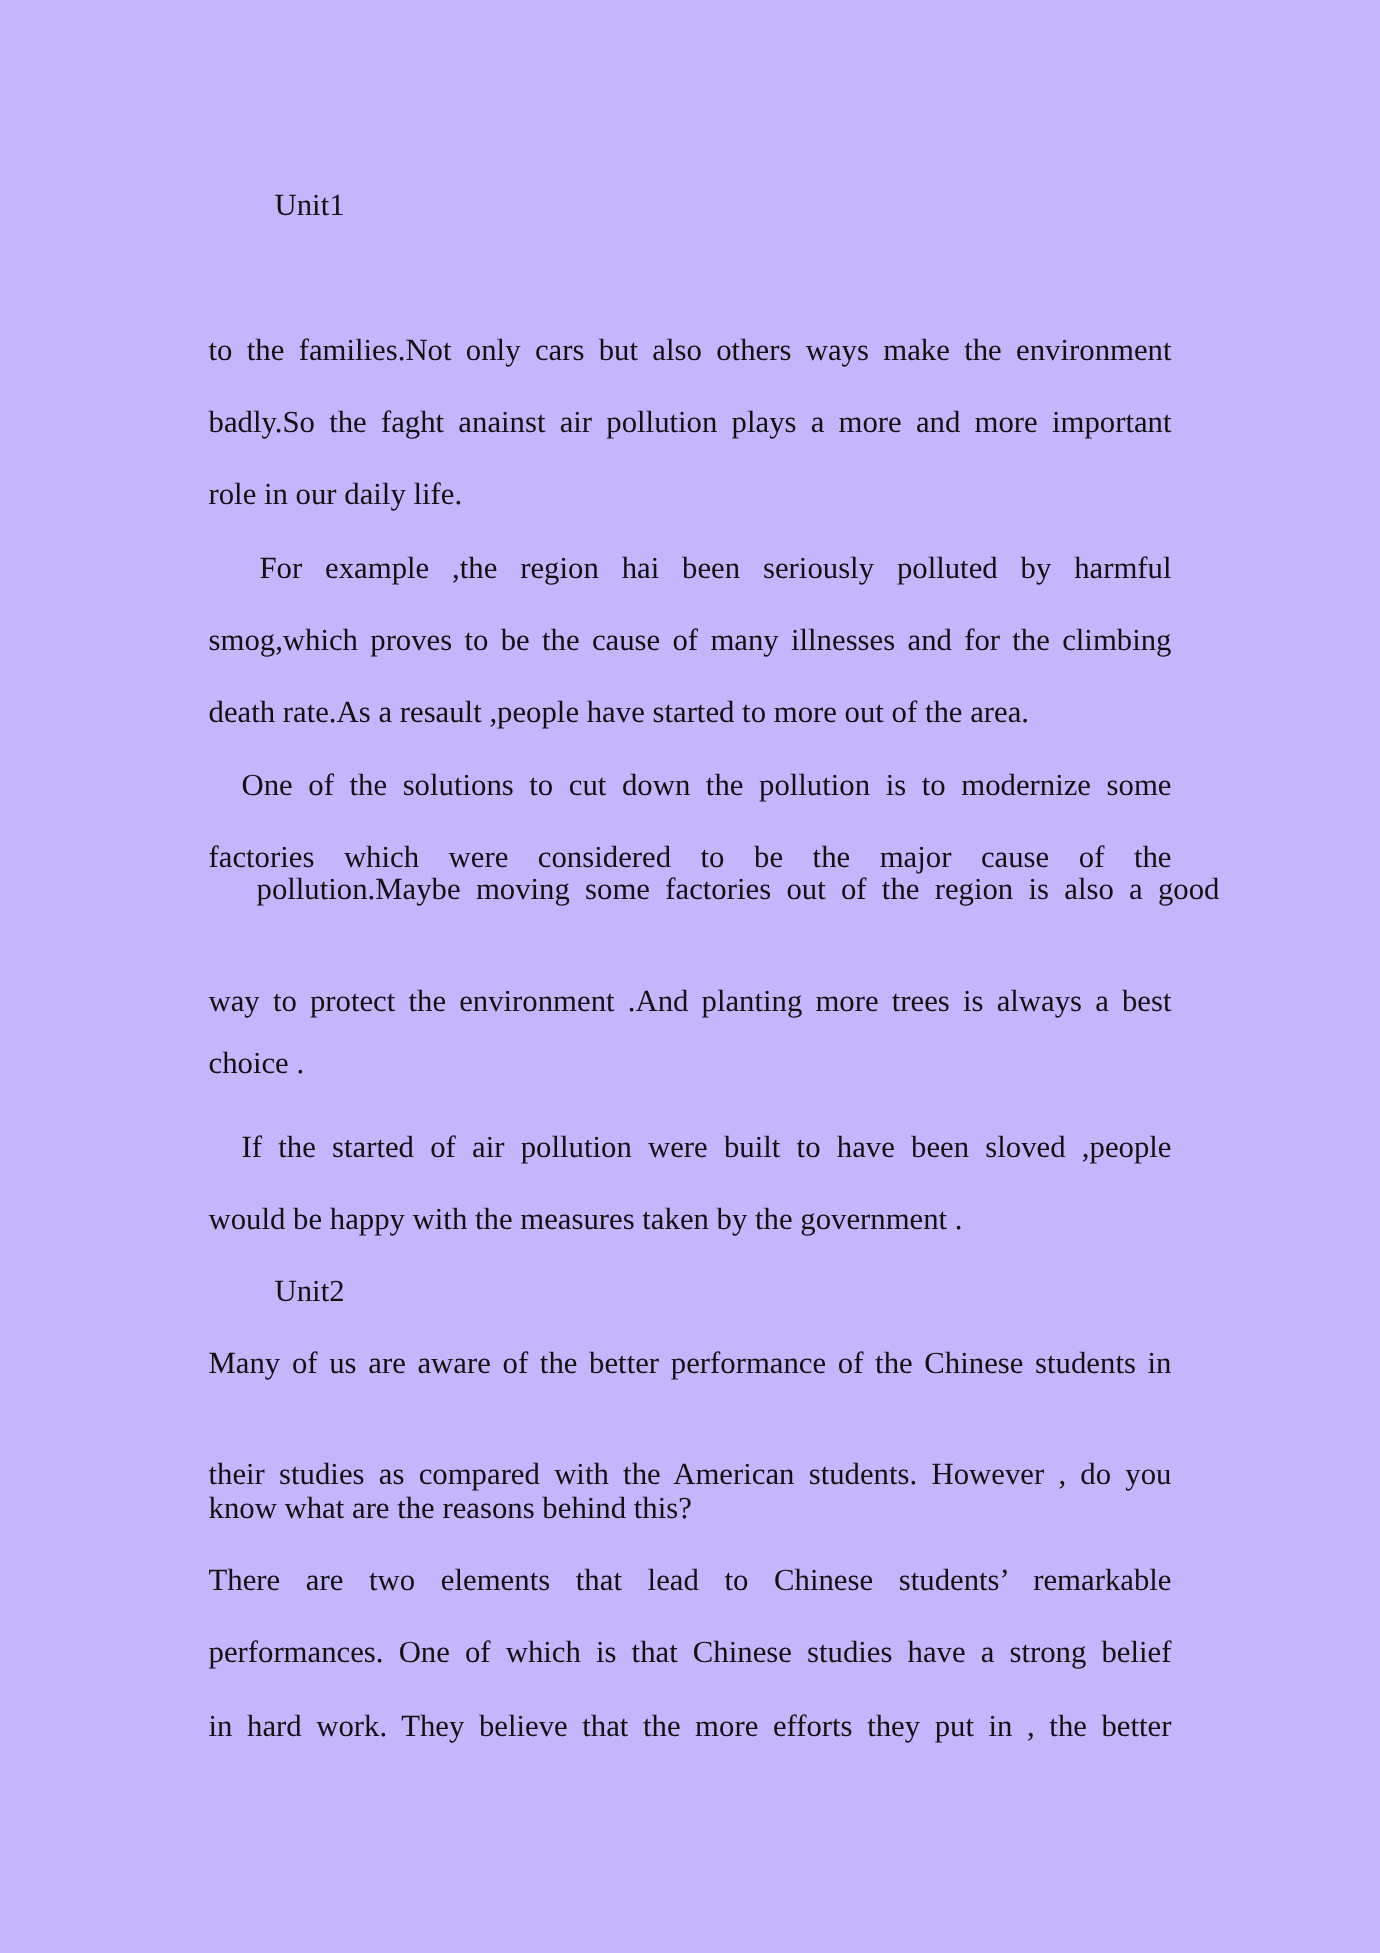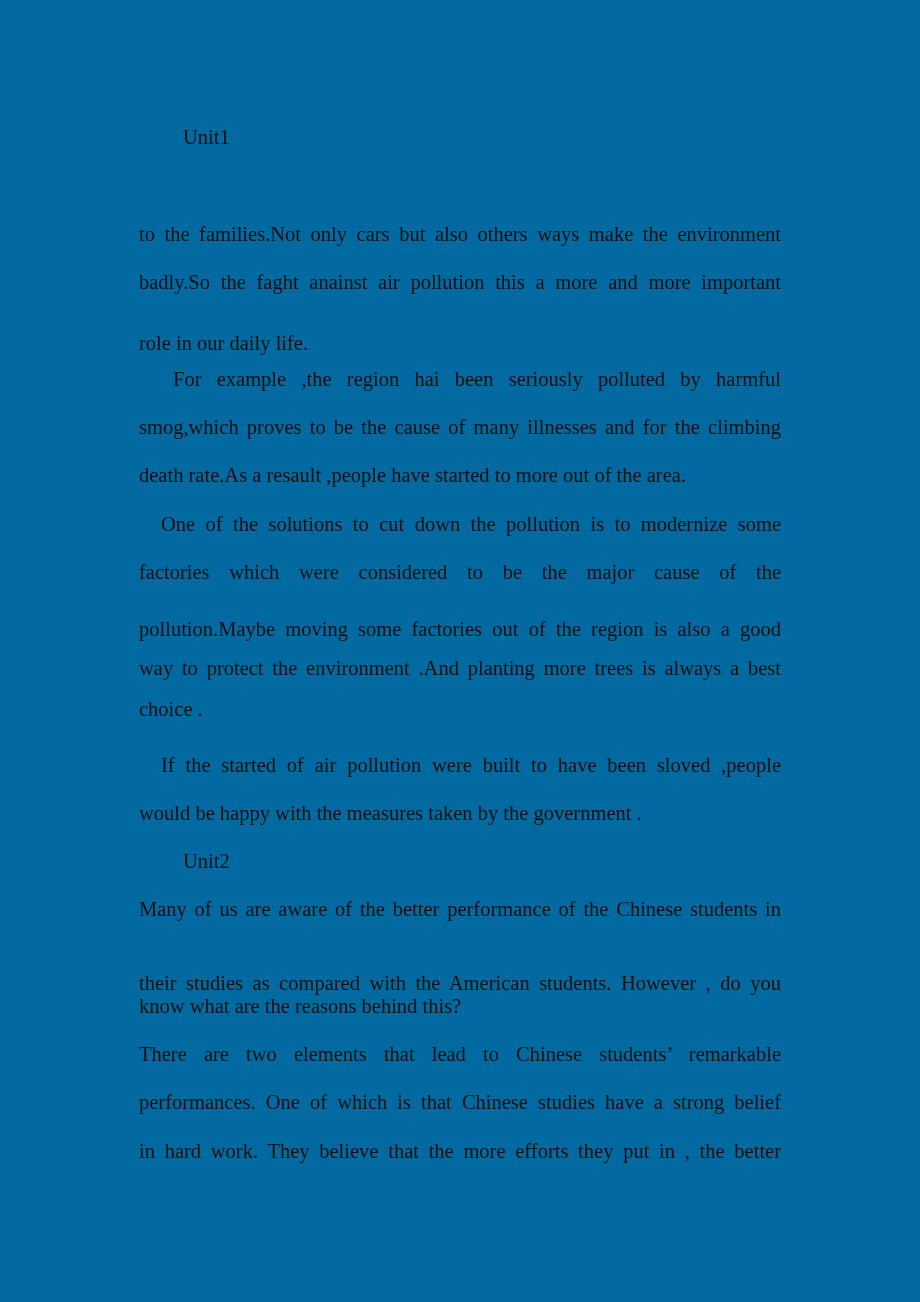--- a/index.html
+++ b/index.html
@@ -13,21 +13,21 @@
       position: relative;
       overflow: hidden;
       font-family: "Liberation Serif", "DejaVu Serif", serif;
       color: #111111;
     }
     .page {
       position: absolute;
       left: 0; top: 0;
       width: 920px;
       height: 1302px;
-      background: #0369a1;
+      background: #c4b5fd;
     }
     .line {
       position: absolute;
       left: 139px;
       width: 642px;
       font-size: 20.5px;
       line-height: 26px;
       white-space: nowrap;
       text-align: left;
     }
@@ -45,30 +45,30 @@
     }
   </style>
 </head>
 <body>
 
 <div class="page">
 
   <div class="heading" style="top:124px;">Unit1</div>
 
   <div class="line just" style="top:221px;">to the families.Not only cars but also others ways make the environment</div>
-  <div class="line just" style="top:269px;">badly.So the faght anainst air pollution this a more and more important</div>
-  <div class="line" style="top:330px;font-family:Liberation Serif, serif;">role in our daily life.</div>
+  <div class="line just" style="top:269px;">badly.So the faght anainst air pollution plays a more and more important</div>
+  <div class="line" style="top:317px;font-family:Liberation Serif, serif;">role in our daily life.</div>
 
   <div class="line just" style="top:366px; left:173px; width:608px;">For example ,the region hai been seriously polluted by harmful</div>
   <div class="line just" style="top:414px;">smog,which proves to be the cause of many illnesses and for the climbing</div>
   <div class="line" style="top:462px;">death rate.As a resault ,people have started to more out of the area.</div>
 
   <div class="line just" style="top:511px; left:161px; width:620px;">One of the solutions to cut down the pollution is to modernize some</div>
   <div class="line just" style="top:559px;font-family:Liberation Serif, serif;">factories which were considered to be the major cause of the</div>
-  <div class="line just" style="top:616px;">pollution.Maybe moving some factories out of the region is also a good</div>
+  <div class="line just" style="top:580px;margin-left:32px;">pollution.Maybe moving some factories out of the region is also a good</div>
   <div class="line just" style="top:655px;">way to protect the environment .And planting more trees is always a best</div>
   <div class="line" style="top:696px;">choice .</div>
 
   <div class="line just" style="top:752px; left:161px; width:620px;">If the started of air pollution were built to have been sloved ,people</div>
   <div class="line" style="top:800px;">would be happy with the measures taken by the government .</div>
 
   <div class="heading" style="top:848px;">Unit2</div>
 
   <div class="line just" style="top:896px;">Many of us are aware of the better performance of the Chinese students in</div>
   <div class="line just" style="top:945px;margin-top:25px;">their studies as compared with the American students. However , do you</div>

